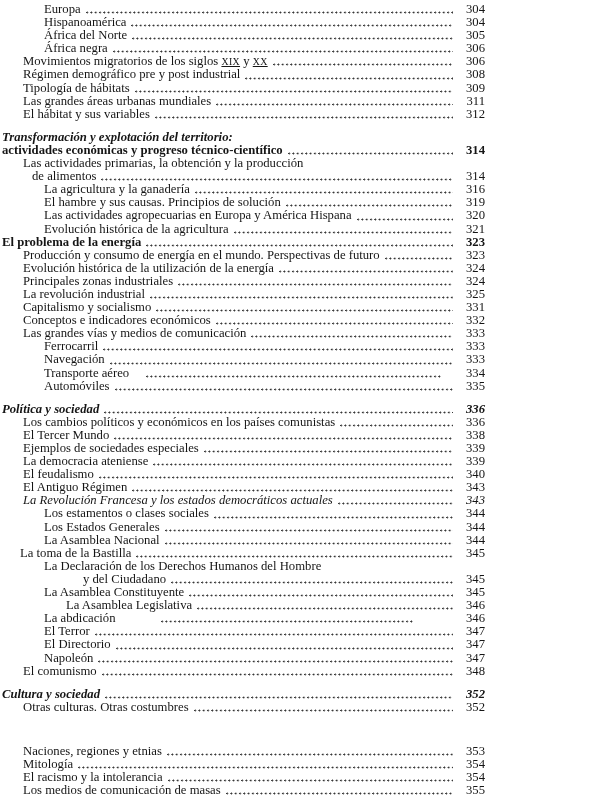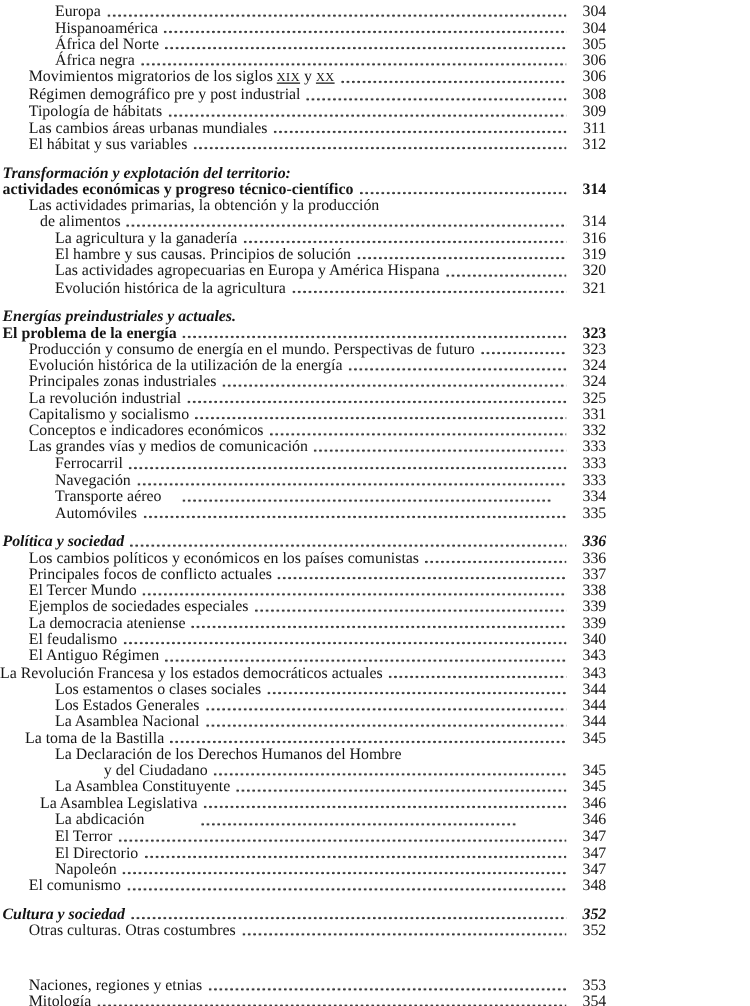--- a/index.html
+++ b/index.html
@@ -82,21 +82,21 @@
         <span class="title" data-name="toc-entry-title">Régimen demográfico pre y post industrial</span>
         <span class="leader" data-name="dot-leader"></span>
         <span class="page" data-name="page-number">308</span>
       </div>
       <div class="row" data-name="toc-row" style="padding-left: 23px;">
         <span class="title" data-name="toc-entry-title">Tipología de hábitats</span>
         <span class="leader" data-name="dot-leader"></span>
         <span class="page" data-name="page-number">309</span>
       </div>
       <div class="row" data-name="toc-row" style="padding-left: 23px;">
-        <span class="title" data-name="toc-entry-title">Las cambios áreas urbanas mundiales</span>
+        <span class="title" data-name="toc-entry-title">Las grandes áreas urbanas mundiales</span>
         <span class="leader" data-name="dot-leader"></span>
         <span class="page" data-name="page-number">311</span>
       </div>
       <div class="row" data-name="toc-row" style="padding-left: 23px;">
         <span class="title" data-name="toc-entry-title">El hábitat y sus variables</span>
         <span class="leader" data-name="dot-leader"></span>
         <span class="page" data-name="page-number">312</span>
       </div>
       <div class="row bold gap" data-name="toc-row" style="padding-left: 2px;">
         <span class="title" data-name="toc-entry-title">Transformación y explotación del territorio:</span>
@@ -127,23 +127,20 @@
       <div class="row" data-name="toc-row" style="padding-left: 44px;">
         <span class="title" data-name="toc-entry-title">Las actividades agropecuarias en Europa y América Hispana</span>
         <span class="leader" data-name="dot-leader"></span>
         <span class="page" data-name="page-number">320</span>
       </div>
       <div class="row" data-name="toc-row" style="padding-left: 44px;">
         <span class="title" data-name="toc-entry-title">Evolución histórica de la agricultura</span>
         <span class="leader" data-name="dot-leader"></span>
         <span class="page" data-name="page-number">321</span>
       </div>
-      <div class="row bold gap" data-name="toc-row" style="padding-left: 2px;">
-        <span class="title" data-name="toc-entry-title">Energías preindustriales y actuales.</span>
-      </div>
       <div class="row bold" data-name="toc-row" style="padding-left: 2px;">
         <span class="title" data-name="toc-entry-title">El problema de la energía</span>
         <span class="leader" data-name="dot-leader"></span>
         <span class="page" data-name="page-number">323</span>
       </div>
       <div class="row" data-name="toc-row" style="padding-left: 23px;">
         <span class="title" data-name="toc-entry-title">Producción y consumo de energía en el mundo. Perspectivas de futuro</span>
         <span class="leader" data-name="dot-leader"></span>
         <span class="page" data-name="page-number">323</span>
       </div>
@@ -201,25 +198,20 @@
         <span class="title" data-name="toc-entry-title">Política y sociedad</span>
         <span class="leader" data-name="dot-leader"></span>
         <span class="page" data-name="page-number">336</span>
       </div>
       <div class="row" data-name="toc-row" style="padding-left: 23px;">
         <span class="title" data-name="toc-entry-title">Los cambios políticos y económicos en los países comunistas</span>
         <span class="leader" data-name="dot-leader"></span>
         <span class="page" data-name="page-number">336</span>
       </div>
       <div class="row" data-name="toc-row" style="padding-left: 23px;">
-        <span class="title" data-name="toc-entry-title">Principales focos de conflicto actuales</span>
-        <span class="leader" data-name="dot-leader"></span>
-        <span class="page" data-name="page-number">337</span>
-      </div>
-      <div class="row" data-name="toc-row" style="padding-left: 23px;">
         <span class="title" data-name="toc-entry-title">El Tercer Mundo</span>
         <span class="leader" data-name="dot-leader"></span>
         <span class="page" data-name="page-number">338</span>
       </div>
       <div class="row" data-name="toc-row" style="padding-left: 23px;">
         <span class="title" data-name="toc-entry-title">Ejemplos de sociedades especiales</span>
         <span class="leader" data-name="dot-leader"></span>
         <span class="page" data-name="page-number">339</span>
       </div>
       <div class="row" data-name="toc-row" style="padding-left: 23px;">
@@ -230,21 +222,21 @@
       <div class="row" data-name="toc-row" style="padding-left: 23px;">
         <span class="title" data-name="toc-entry-title">El feudalismo</span>
         <span class="leader" data-name="dot-leader"></span>
         <span class="page" data-name="page-number">340</span>
       </div>
       <div class="row" data-name="toc-row" style="padding-left: 23px;">
         <span class="title" data-name="toc-entry-title">El Antiguo Régimen</span>
         <span class="leader" data-name="dot-leader"></span>
         <span class="page" data-name="page-number">343</span>
       </div>
-      <div class="row" data-name="toc-row" style="">
+      <div class="row" data-name="toc-row" style="padding-left: 23px; font-style: italic;">
         <span class="title" data-name="toc-entry-title">La Revolución Francesa y los estados democráticos actuales</span>
         <span class="leader" data-name="dot-leader"></span>
         <span class="page" data-name="page-number">343</span>
       </div>
       <div class="row" data-name="toc-row" style="padding-left: 44px;">
         <span class="title" data-name="toc-entry-title">Los estamentos o clases sociales</span>
         <span class="leader" data-name="dot-leader"></span>
         <span class="page" data-name="page-number">344</span>
       </div>
       <div class="row" data-name="toc-row" style="padding-left: 44px;">
@@ -268,21 +260,21 @@
       <div class="row" data-name="toc-row" style="padding-left: 83px;">
         <span class="title" data-name="toc-entry-title">y del Ciudadano</span>
         <span class="leader" data-name="dot-leader"></span>
         <span class="page" data-name="page-number">345</span>
       </div>
       <div class="row" data-name="toc-row" style="padding-left: 44px;">
         <span class="title" data-name="toc-entry-title">La Asamblea Constituyente</span>
         <span class="leader" data-name="dot-leader"></span>
         <span class="page" data-name="page-number">345</span>
       </div>
-      <div class="row" data-name="toc-row" style="padding-left: 32px;">
+      <div class="row" data-name="toc-row" style="padding-left: 66px;">
         <span class="title" data-name="toc-entry-title">La Asamblea Legislativa</span>
         <span class="leader" data-name="dot-leader"></span>
         <span class="page" data-name="page-number">346</span>
       </div>
       <div class="row" data-name="toc-row" style="padding-left: 44px; gap: 40px;">
         <span class="title" data-name="toc-entry-title">La abdicación</span>
         <span class="leader" data-name="dot-leader"></span>
         <span class="page" data-name="page-number">346</span>
       </div>
       <div class="row" data-name="toc-row" style="padding-left: 44px;">

